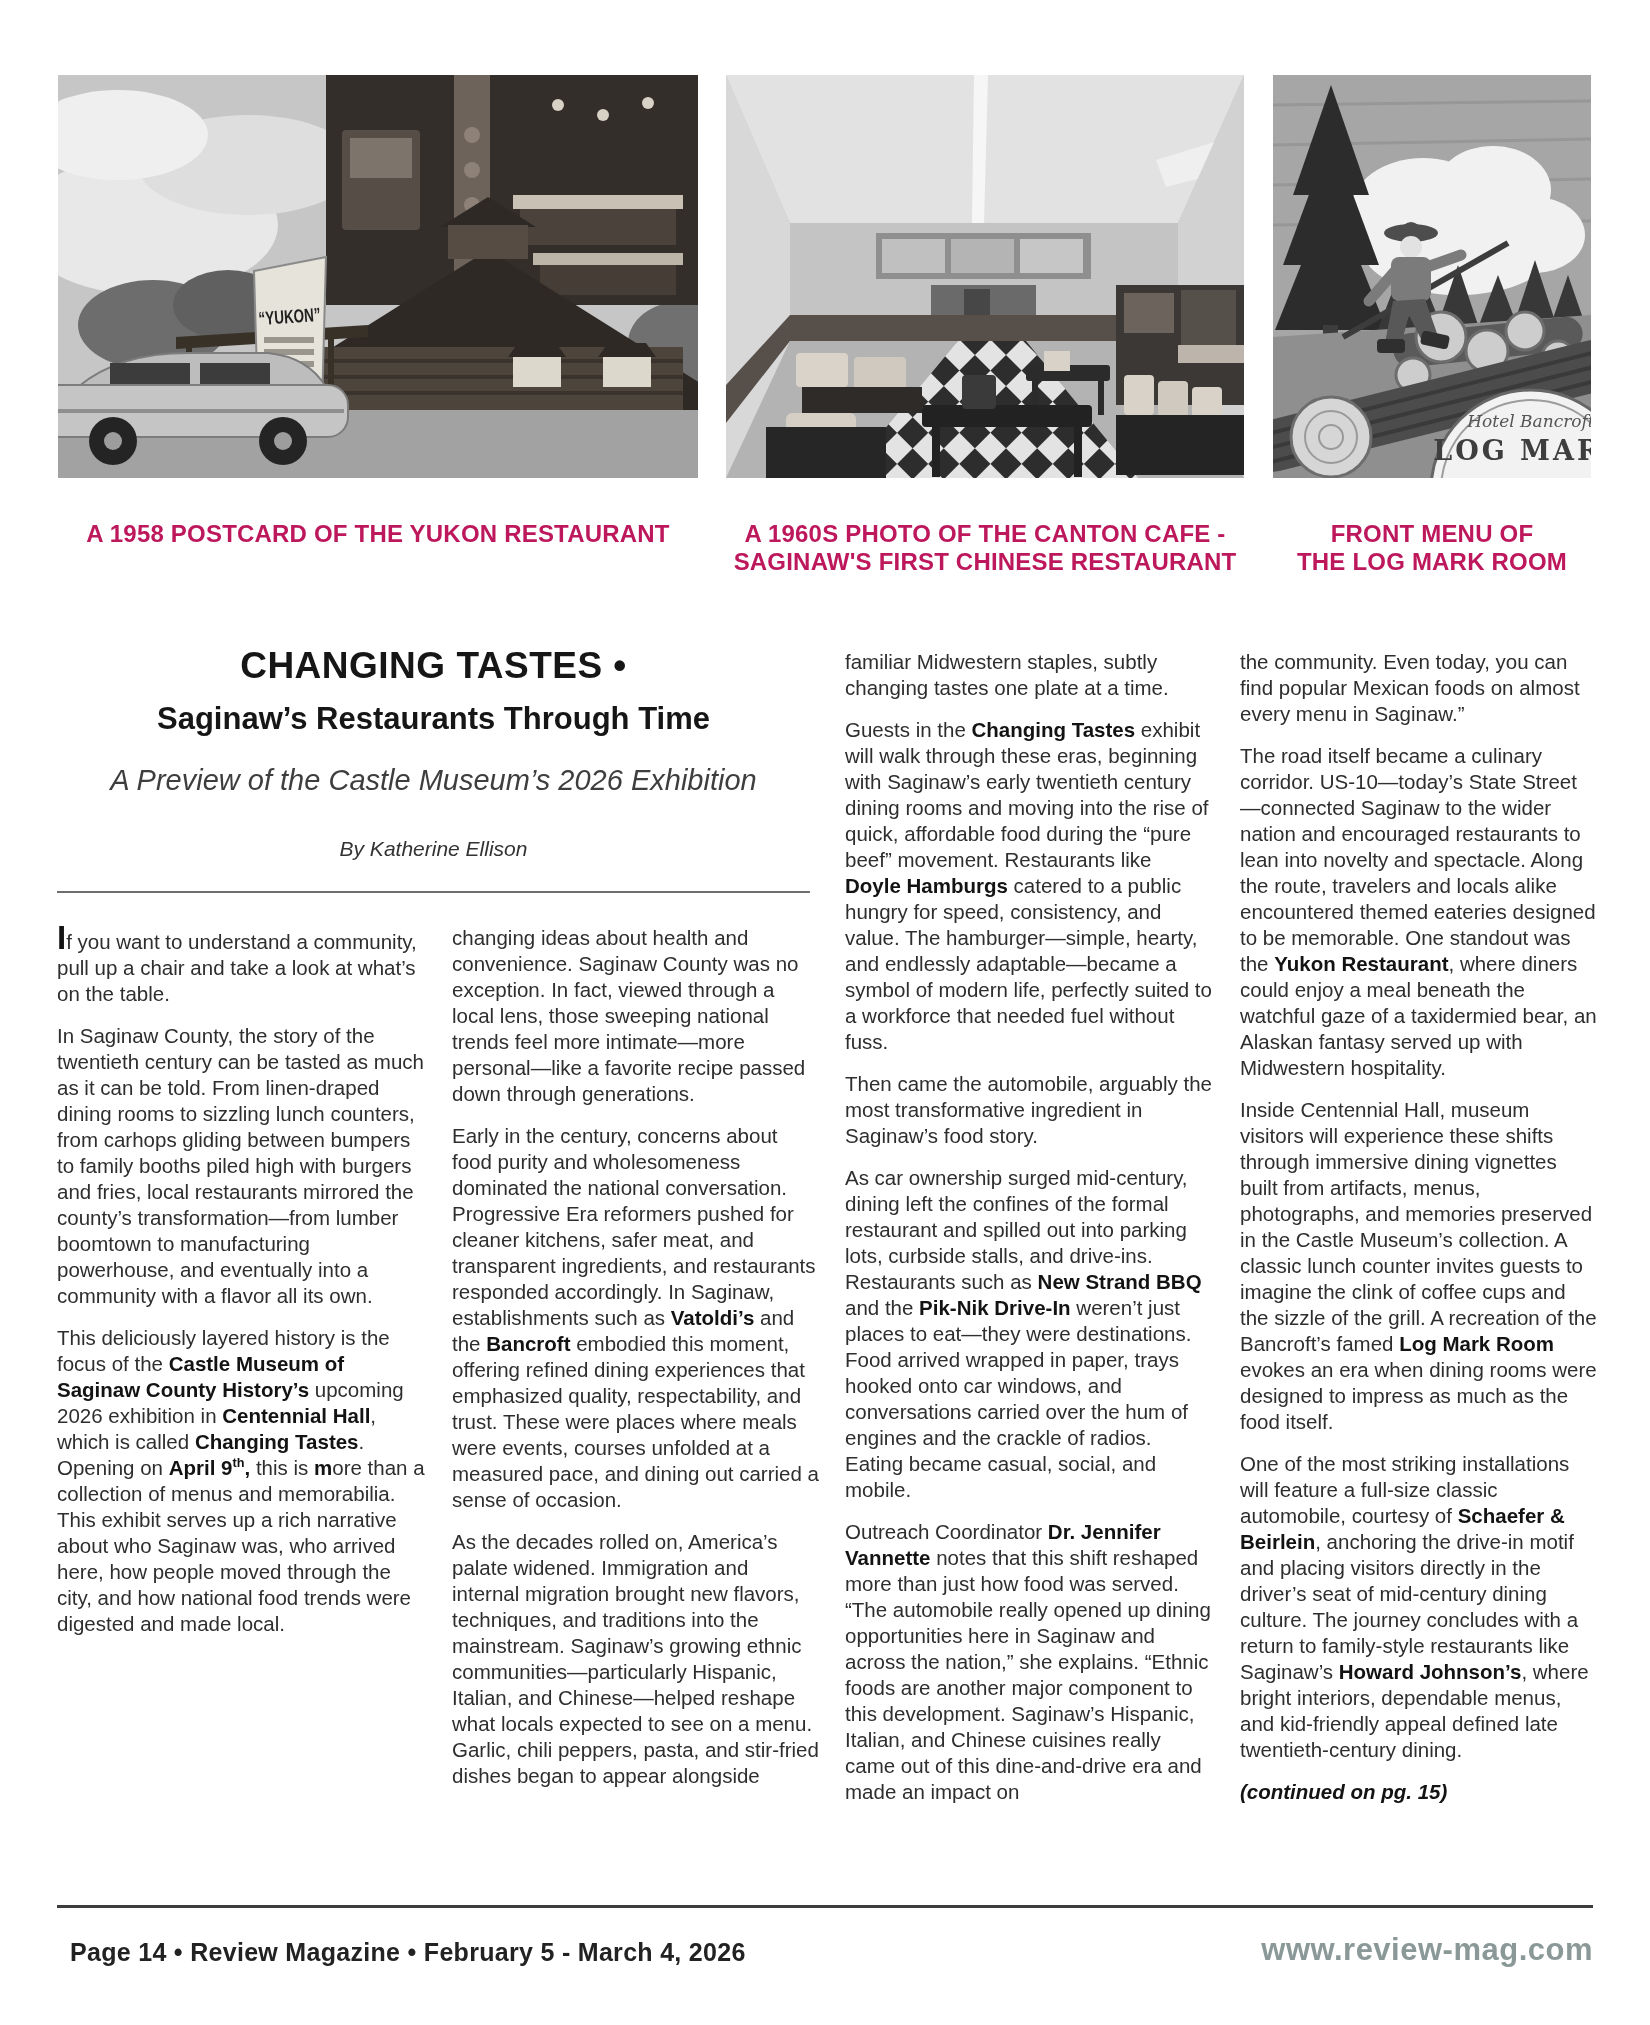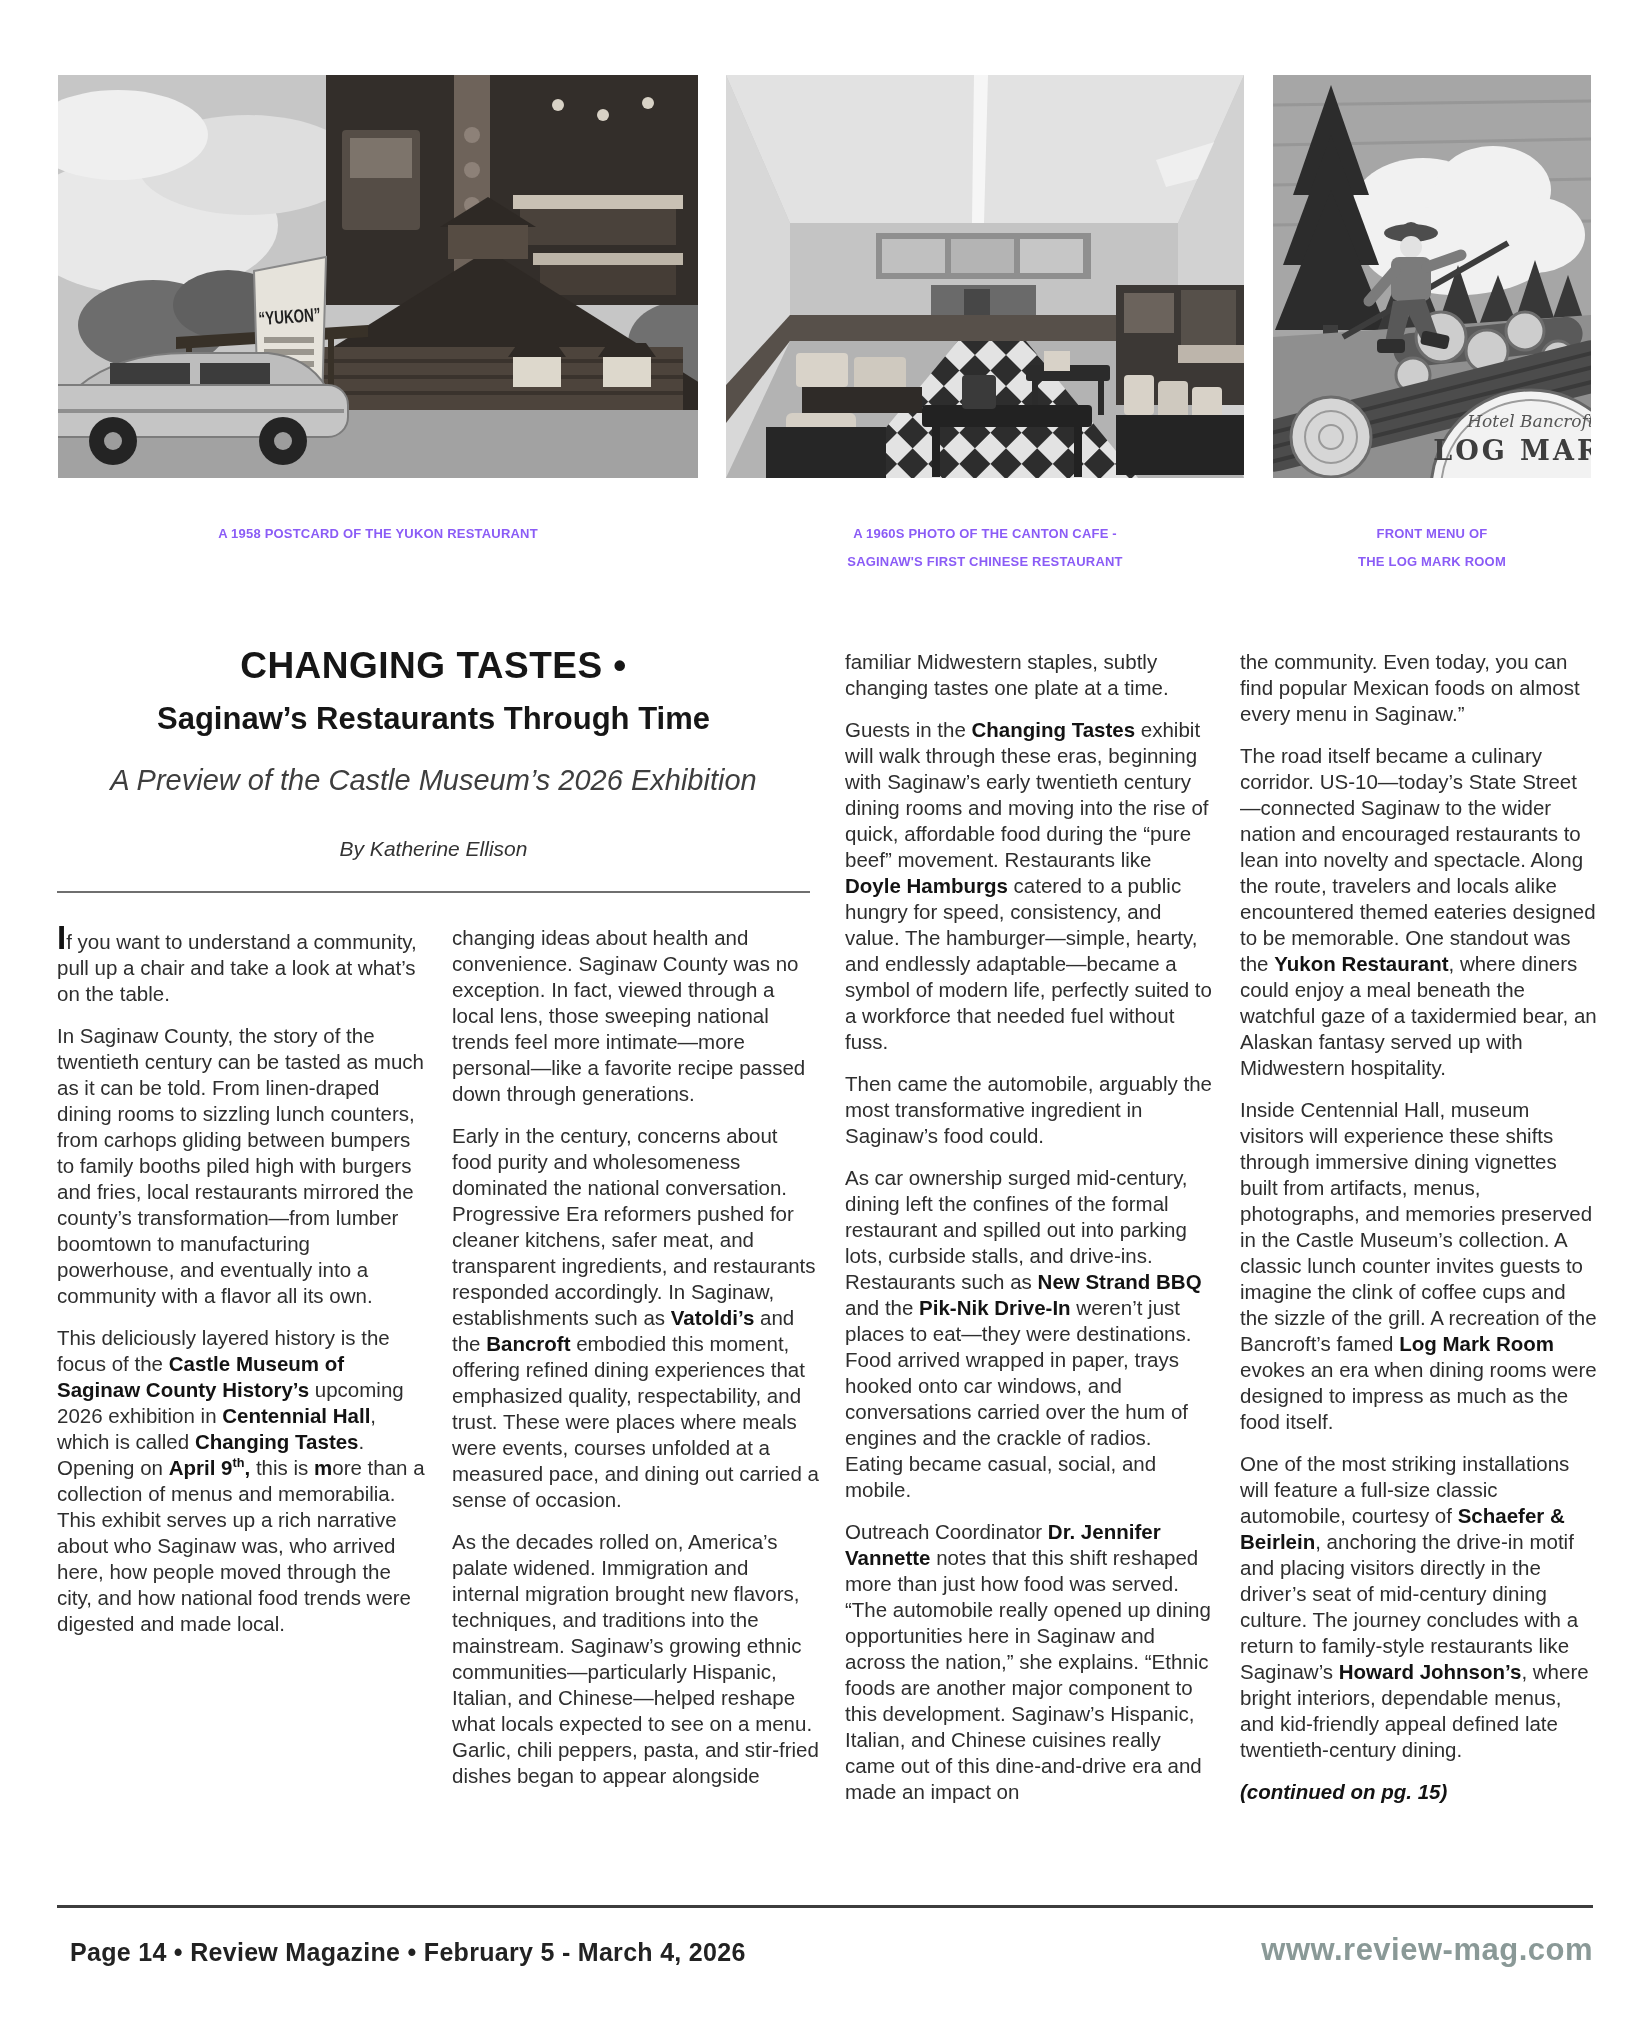--- a/index.html
+++ b/index.html
@@ -3,22 +3,22 @@
 <meta charset="utf-8">
 <style>
   html,body{margin:0;padding:0;background:#ffffff;}
   .page{position:relative;width:1650px;height:2025px;background:#ffffff;overflow:hidden;
         font-family:"Liberation Sans", sans-serif;color:#2b2b2b;}
   .photo{position:absolute;top:75px;overflow:hidden;background:#c9c9c9;}
   .photo svg{display:block;}
   .photo1{left:58px;width:640px;height:403px;}
   .photo2{left:726px;width:518px;height:403px;}
   .photo3{left:1273px;width:318px;height:403px;}
-  .caption{position:absolute;top:520px;font-weight:bold;font-size:13px;line-height:28px;
-           text-align:center;color:#8b5cf6;letter-spacing:0.2px;white-space:pre-line;}
+  .caption{position:absolute;top:520px;font-weight:bold;font-size:24px;line-height:28px;
+           text-align:center;color:#be185d;letter-spacing:0.2px;white-space:pre-line;}
   .cap1{left:58px;width:640px;}
   .cap2{left:726px;width:518px;}
   .cap3{left:1273px;width:318px;}
   .headline{position:absolute;left:57px;top:645px;width:753px;text-align:center;color:#161616;}
   .headline h1{margin:0 0 12px;font-size:37px;line-height:1.15;font-weight:800;letter-spacing:0.5px;}
   .headline h2{margin:0 0 26px;font-size:31px;line-height:1.2;font-weight:700;}
   .headline .deck{margin:0 0 38px;font-size:29px;line-height:1.2;font-style:italic;font-weight:400;color:#3e3e3e;text-align:center;}
   .headline .byline{margin:0;font-size:21px;line-height:1.2;font-style:italic;color:#333;}
   .headline hr{margin:30px 0 0;border:none;border-top:2px solid#6f6f6f;}
   .col{position:absolute;font-size:20.5px;line-height:26px;color:#2e2e2e;}
@@ -235,21 +235,21 @@
       <p><span>This deliciously layered history is the focus of the </span><span class="b">Castle Museum of Saginaw County History’s</span><span> upcoming 2026 exhibition in </span><span class="b">Centennial Hall</span><span>, which is called </span><span class="b">Changing Tastes</span><span>. Opening on </span><span class="b">April 9</span><sup class="b">th</sup><span class="b">, </span><span>this is </span><span class="b">m</span><span>ore than a collection of menus and memorabilia. This exhibit serves up a rich narrative about who Saginaw was, who arrived here, how people moved through the city, and how national food trends were digested and made local.</span></p>
     </div>
   <div class="col col2">
       <p><span>changing ideas about health and convenience. Saginaw County was no exception. In fact, viewed through a local lens, those sweeping national trends feel more intimate—more personal—like a favorite recipe passed down through generations.</span></p>
       <p><span>Early in the century, concerns about food purity and wholesomeness dominated the national conversation. Progressive Era reformers pushed for cleaner kitchens, safer meat, and transparent ingredients, and restaurants responded accordingly. In Saginaw, establishments such as </span><span class="b">Vatoldi’s</span><span> and the </span><span class="b">Bancroft</span><span> embodied this moment, offering refined dining experiences that emphasized quality, respectability, and trust. These were places where meals were events, courses unfolded at a measured pace, and dining out carried a sense of occasion.</span></p>
       <p><span>As the decades rolled on, America’s palate widened. Immigration and internal migration brought new flavors, techniques, and traditions into the mainstream. Saginaw’s growing ethnic communities—particularly Hispanic, Italian, and Chinese—helped reshape what locals expected to see on a menu. Garlic, chili peppers, pasta, and stir-fried dishes began to appear alongside</span></p>
     </div>
   <div class="col col3">
       <p><span>familiar Midwestern staples, subtly changing tastes one plate at a time.</span></p>
       <p><span>Guests in the </span><span class="b">Changing Tastes</span><span> exhibit will walk through these eras, beginning with Saginaw’s early twentieth century dining rooms and moving into the rise of quick, affordable food during the “pure beef” movement. Restaurants like </span><span class="b">Doyle Hamburgs</span><span> catered to a public hungry for speed, consistency, and value. The hamburger—simple, hearty, and endlessly adaptable—became a symbol of modern life, perfectly suited to a workforce that needed fuel without fuss.</span></p>
-      <p><span>Then came the automobile, arguably the most transformative ingredient in Saginaw’s food could.</span></p>
+      <p><span>Then came the automobile, arguably the most transformative ingredient in Saginaw’s food story.</span></p>
       <p><span>As car ownership surged mid-century, dining left the confines of the formal restaurant and spilled out into parking lots, curbside stalls, and drive-ins. Restaurants such as </span><span class="b">New Strand BBQ</span><span> and the </span><span class="b">Pik-Nik Drive-In</span><span> weren’t just places to eat—they were destinations. Food arrived wrapped in paper, trays hooked onto car windows, and conversations carried over the hum of engines and the crackle of radios. Eating became casual, social, and mobile.</span></p>
       <p><span>Outreach Coordinator </span><span class="b">Dr. Jennifer Vannette</span><span> notes that this shift reshaped more than just how food was served. “The automobile really opened up dining opportunities here in Saginaw and across the nation,” she explains. “Ethnic foods are another major component to this development. Saginaw’s Hispanic, Italian, and Chinese cuisines really came out of this dine-and-drive era and made an impact on</span></p>
     </div>
   <div class="col col4">
       <p><span>the community. Even today, you can find popular Mexican foods on almost every menu in Saginaw.”</span></p>
       <p><span>The road itself became a culinary corridor. US-10—today’s State Street—connected Saginaw to the wider nation and encouraged restaurants to lean into novelty and spectacle. Along the route, travelers and locals alike encountered themed eateries designed to be memorable. One standout was the </span><span class="b">Yukon Restaurant</span><span>, where diners could enjoy a meal beneath the watchful gaze of a taxidermied bear, an Alaskan fantasy served up with Midwestern hospitality.</span></p>
       <p><span>Inside Centennial Hall, museum visitors will experience these shifts through immersive dining vignettes built from artifacts, menus, photographs, and memories preserved in the Castle Museum’s collection. A classic lunch counter invites guests to imagine the clink of coffee cups and the sizzle of the grill. A recreation of the Bancroft’s famed </span><span class="b">Log Mark Room</span><span> evokes an era when dining rooms were designed to impress as much as the food itself.</span></p>
       <p><span>One of the most striking installations will feature a full-size classic automobile, courtesy of </span><span class="b">Schaefer &amp; Beirlein</span><span>, anchoring the drive-in motif and placing visitors directly in the driver’s seat of mid-century dining culture. The journey concludes with a return to family-style restaurants like Saginaw’s </span><span class="b">Howard Johnson’s</span><span>, where bright interiors, dependable menus, and kid-friendly appeal defined late twentieth-century dining.</span></p>
       <p class="p-continued"><span class="b i">(continued on pg. 15)</span></p>
     </div>

